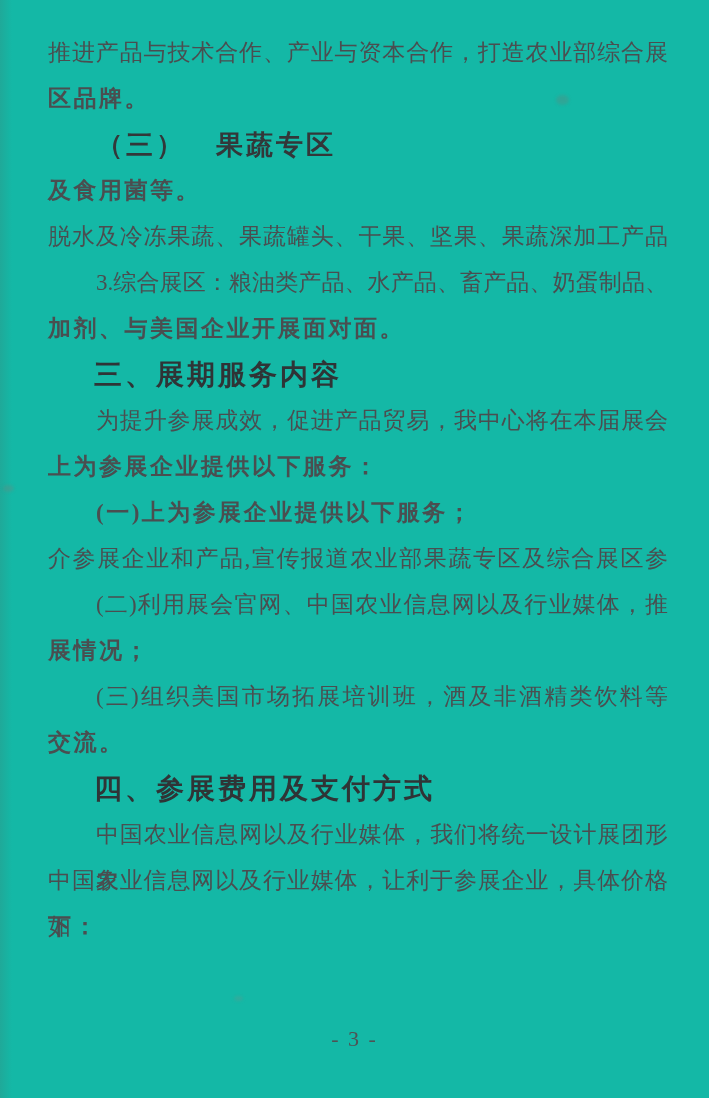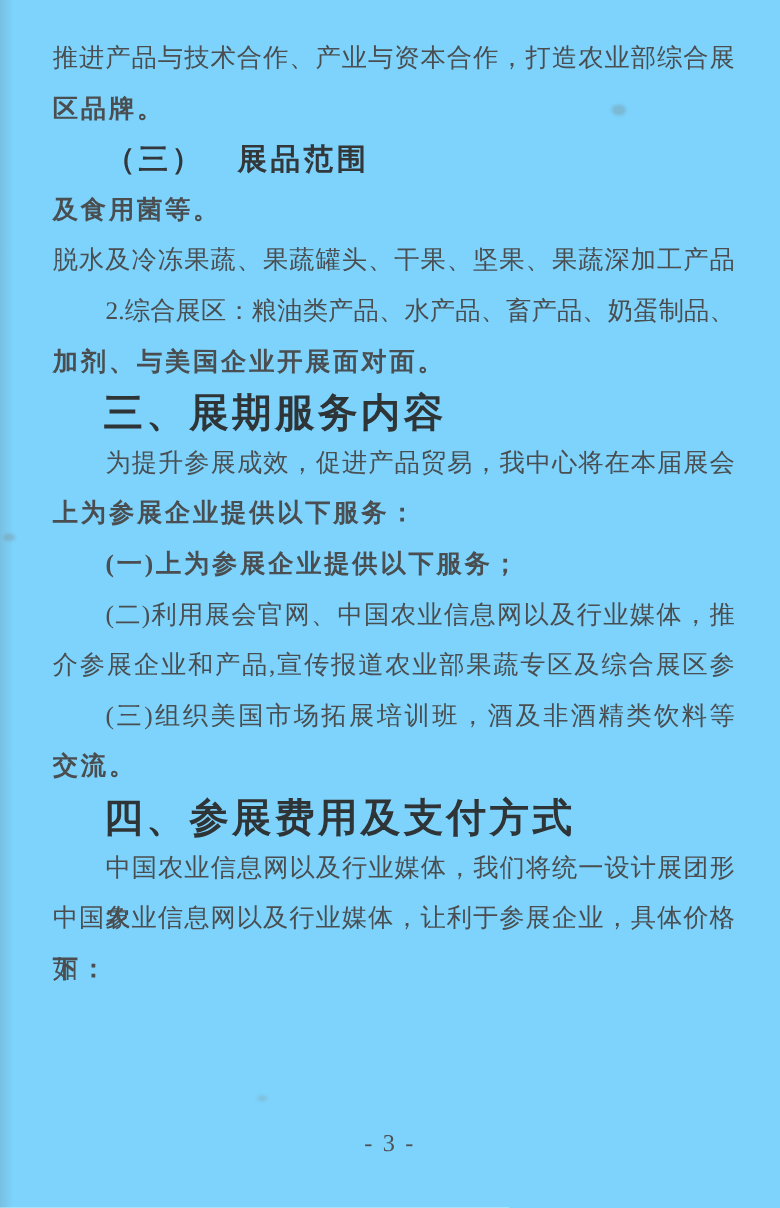--- a/index.html
+++ b/index.html
@@ -4,21 +4,21 @@
 <style>
   html, body { margin: 0; padding: 0; }
   body {
     background: #ffffff;
     font-family: "Liberation Serif", "DejaVu Serif", serif;
   }
   .page {
     position: relative;
     width: 709px;
     height: 1098px;
-    background: #7dd3fc;
+    background: #14b8a6;
     overflow: hidden;
   }
   
   .edge-shadow {
     position: absolute;
     left: 0; top: 0;
     width: 12px; height: 100%;
     background: linear-gradient(to right, rgba(90,90,85,0.16), rgba(90,90,85,0));
     pointer-events: none;
   }
@@ -43,21 +43,21 @@
     text-justify: inter-character;
   }
   
   .ind { padding-left: 48px; }
   
   .sp { letter-spacing: 2.5px; font-weight: bold; }
   
   .h {
     font-family: "Liberation Sans", "DejaVu Sans", sans-serif;
     font-weight: bold;
-    font-size: 36px;
+    font-size: 28px;
     letter-spacing: 3px;
     color: #2f3436;
     padding-left: 46px;
   }
   
   .h-serif {
     font-family: "Liberation Serif", "DejaVu Serif", serif;
     font-weight: bold;
     font-size: 27px;
     letter-spacing: 3px;
@@ -85,31 +85,32 @@
 </style>
 </head>
 <body>
 
 <div class="page">
   <div class="edge-shadow"></div>
 
   <div class="text-block">
     <div class="line just">推进产品与技术合作、产业与资本合作，打造农业部综合展</div>
     <div class="line sp">区品牌。</div>
-    <div class="line h-serif">（三）　展品范围</div>
+    <div class="line h-serif">（三）　果蔬专区</div>
     <div class="line sp">及食用菌等。</div>
     <div class="line just">脱水及冷冻果蔬、果蔬罐头、干果、坚果、果蔬深加工产品</div>
-    <div class="line just ind">2.综合展区：粮油类产品、水产品、畜产品、奶蛋制品、</div>
+    <div class="line just ind">3.综合展区：粮油类产品、水产品、畜产品、奶蛋制品、</div>
     <div class="line sp">加剂、与美国企业开展面对面。</div>
     <div class="line h">三、展期服务内容</div>
     <div class="line just ind">为提升参展成效，促进产品贸易，我中心将在本届展会</div>
     <div class="line sp">上为参展企业提供以下服务：</div>
     <div class="line sp ind">(一)上为参展企业提供以下服务；</div>
+    <div class="line just">介参展企业和产品,宣传报道农业部果蔬专区及综合展区参</div>
     <div class="line just ind">(二)利用展会官网、中国农业信息网以及行业媒体，推</div>
-    <div class="line just">介参展企业和产品,宣传报道农业部果蔬专区及综合展区参</div>
+    <div class="line sp">展情况；</div>
     <div class="line just ind">(三)组织美国市场拓展培训班，酒及非酒精类饮料等</div>
     <div class="line sp">交流。</div>
     <div class="line h">四、参展费用及支付方式</div>
     <div class="line just ind">中国农业信息网以及行业媒体，我们将统一设计展团形象，</div>
     <div class="line just">中国农业信息网以及行业媒体，让利于参展企业，具体价格如</div>
     <div class="line sp">下：</div>
   </div>
 
   <div class="page-number">- 3 -</div>
 

